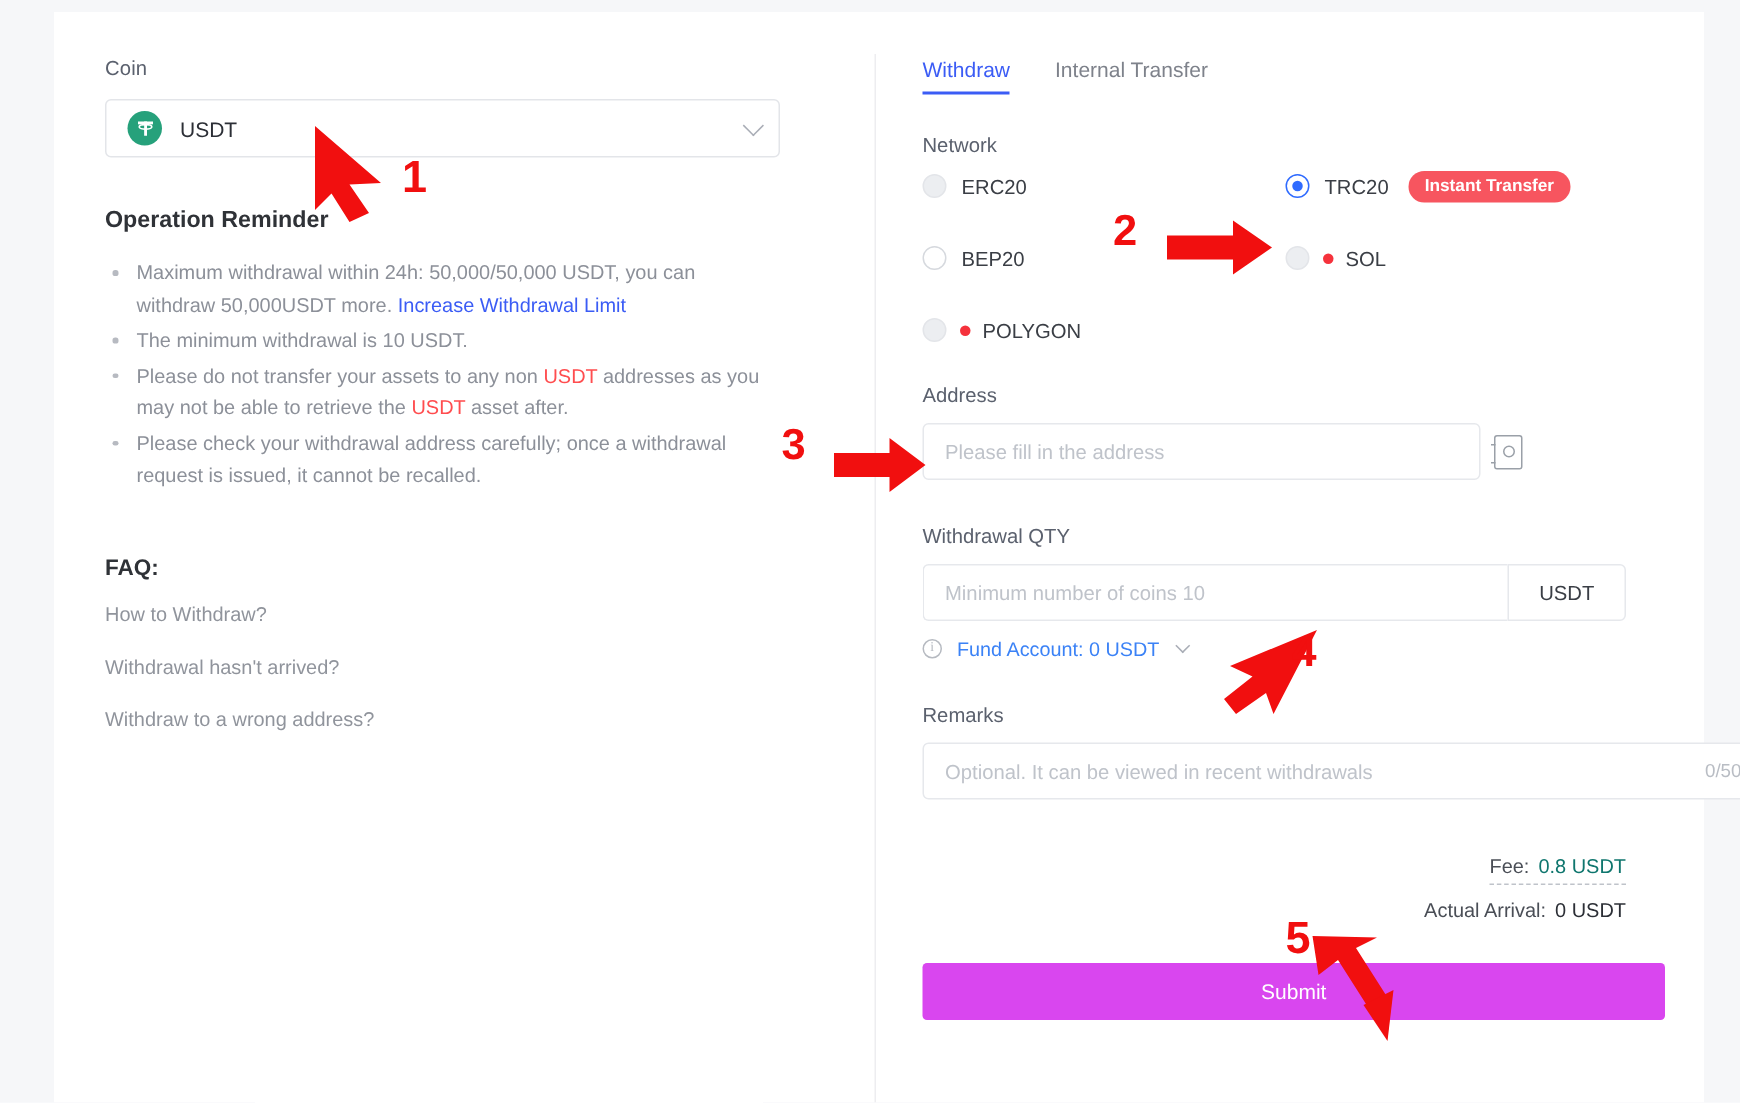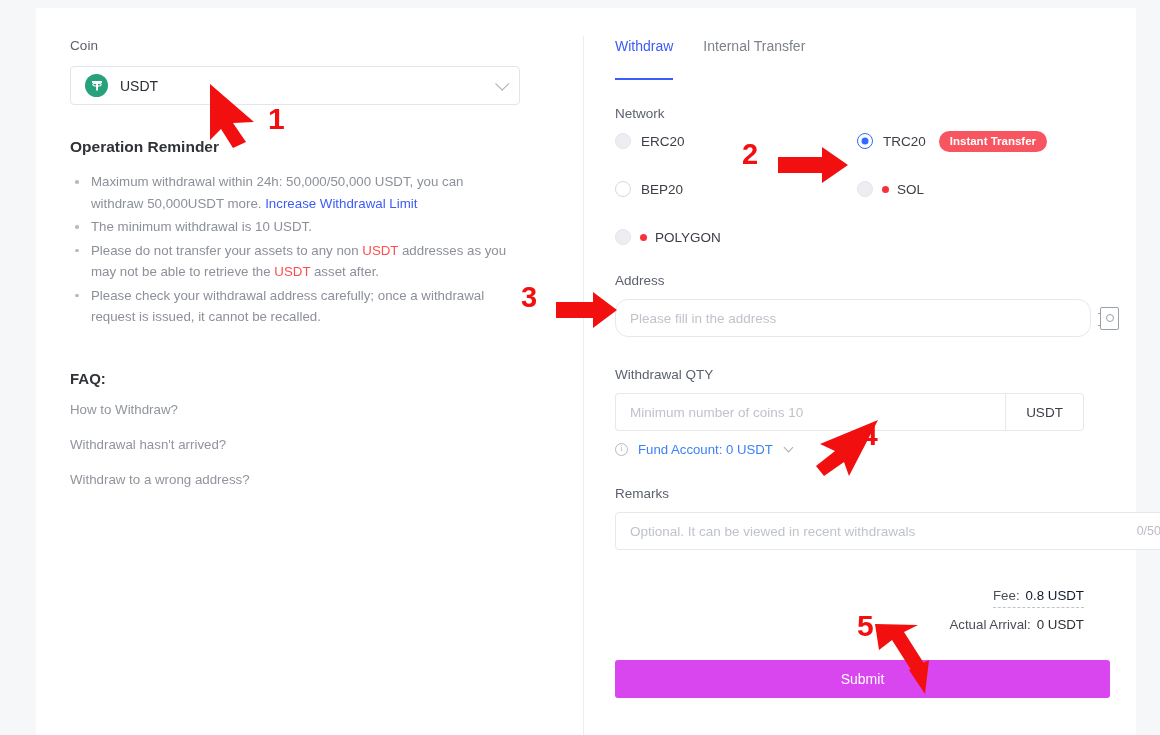--- a/index.html
+++ b/index.html
@@ -93,21 +93,21 @@
     font-size: 13.3px; color: #90949c;
     margin-bottom: 20px;
   }
 
   
   .right { position: absolute; left: 579px; top: 30px; width: 505px; }
 
   .tabs { display: flex; gap: 30px; }
   .tab {
     font-size: 14px; color: #7e828b;
-    padding-bottom: 26px;
+    padding-bottom: 9px;
     position: relative;
   }
   .tab.active { color: #3b5cf5; }
   .tab.active:after {
     content: "";
     position: absolute; left: 0; right: 0; bottom: 0;
     height: 2.2px; background: #3b5cf5;
   }
 
   .net-label { margin-top: 26px; font-size: 13.5px; color: #5b616e; }
@@ -157,21 +157,21 @@
 
   .addr-row { margin-top: 11px; display: flex; align-items: center; }
   .txtbox {
     height: 38px;
     border: 1px solid #e6e8ec; border-radius: 4px;
     background: #fff;
     display: flex; align-items: center;
     padding: 0 14px;
     font-size: 13.5px; color: #bfc3ca;
   }
-  .addr-input { width: 476px; border-radius: 13px; }
+  .addr-input { width: 372px; }
   .addrbook {
     margin-left: 9px;
     width: 19px; height: 23px;
     border: 1.4px solid #9aa0a8; border-radius: 2px;
     position: relative; flex: 0 0 auto;
   }
   .addrbook:before {
     content: ""; position: absolute;
     left: 50%; top: 50%; transform: translate(-50%,-50%);
     width: 6px; height: 6px; border-radius: 50%;
@@ -234,21 +234,21 @@
   .fee-block {
     margin-top: 36px; width: 469px;
     text-align: right;
   }
   .fee-line {
     font-size: 13.3px; color: #4a4e56;
     display: inline-block;
     border-bottom: 1px dashed #bfc3ca;
     padding-bottom: 4px;
   }
-  .fee-line .val { color: #0f172a; margin-left: 6px; }
+  .fee-line .val { color: #0f766e; margin-left: 6px; }
   .arrival-line {
     margin-top: 9px;
     font-size: 13.3px; color: #4a4e56;
   }
   .arrival-line .val { color: #2c2f36; margin-left: 6px; }
 
   .submit {
     margin-top: 28px;
     width: 495px; height: 38px;
     background: #d946ef; border-radius: 3px;

